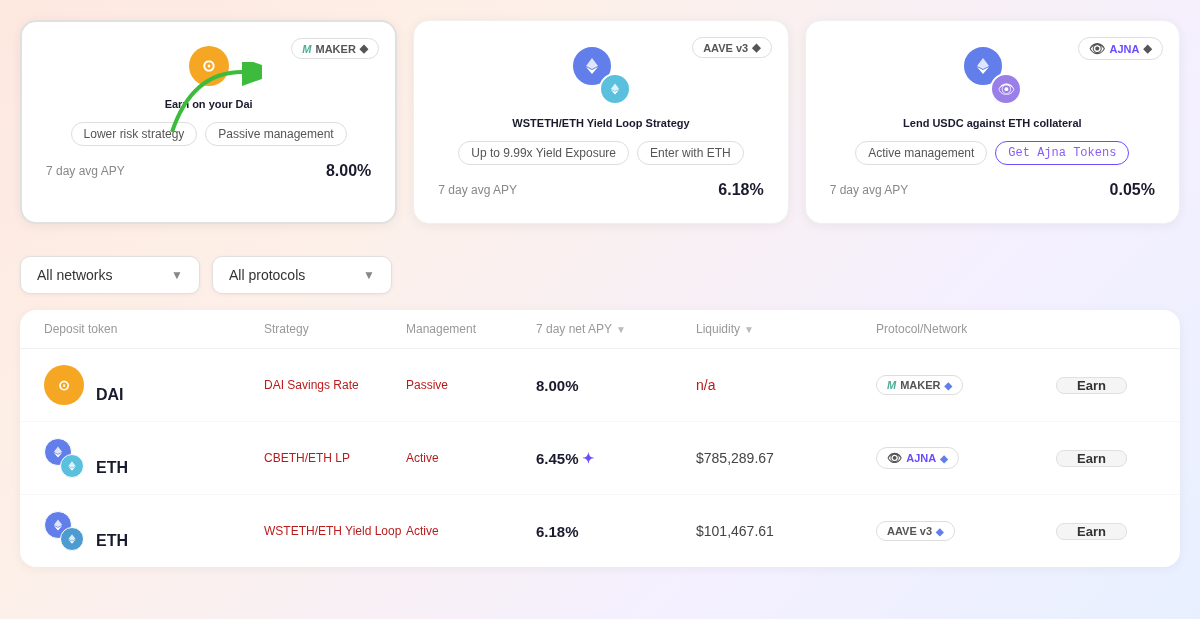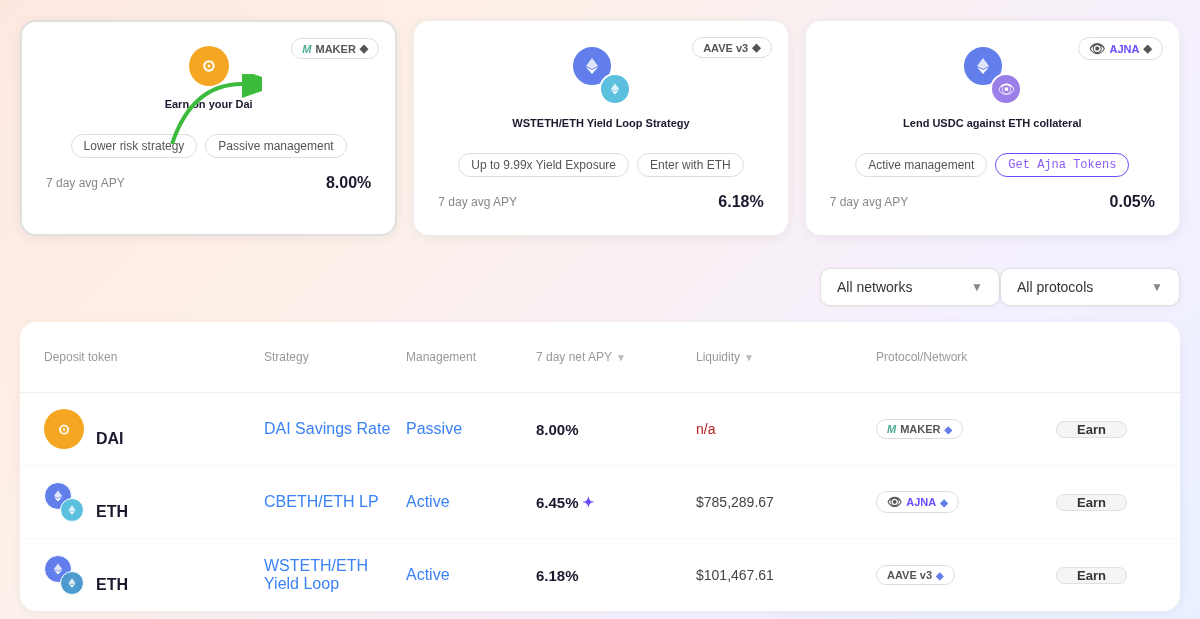--- a/index.html
+++ b/index.html
@@ -52,21 +52,20 @@
       flex-wrap: wrap;
       margin-bottom: 16px;
     }
     .badge {
       border: 1px solid #ddd;
       border-radius: 20px;
       padding: 4px 12px;
       font-size: 12px;
       color: #555;
       background: #fff;
-      margin-top: 12px;
     }
     .badge-ajna {
       border: 1.5px solid #6b4cff;
       color: #8b5cf6;
       background: #fff;
       font-family: Liberation Mono, monospace;
     }
     .card-apy-row {
       display: flex;
       justify-content: space-between;
@@ -93,21 +92,22 @@
       padding: 3px 10px;
       font-size: 11px;
       font-weight: 600;
       color: #555;
       background: #fff;
     }
 
     
     .filters-row {
       display: flex;
-      justify-content: flex-end;
+      justify-content: flex-start;
+      gap: 12px;
       margin-bottom: 16px;
     }
     .filter-dropdown {
       display: flex;
       align-items: center;
       gap: 8px;
       background: #fff;
       border: 1px solid #e0e0e0;
       border-radius: 10px;
       padding: 10px 16px;
@@ -126,21 +126,21 @@
     
     .table-container {
       background: #fff;
       border-radius: 16px;
       overflow: hidden;
       box-shadow: 0 2px 12px rgba(0,0,0,0.05);
     }
     .table-header {
       display: grid;
       grid-template-columns: 220px 1fr 130px 160px 180px 180px 100px;
-      padding: 28px 24px;
+      padding: 12px 24px;
       border-bottom: 1px solid #f0f0f0;
     }
     .th {
       font-size: 12px;
       color: #999;
       font-weight: 500;
       display: flex;
       align-items: center;
       gap: 4px;
     }
@@ -173,22 +173,22 @@
     }
     .token-icon-dai { background: #f5a623; color: white; }
 
     .token-name {
       font-size: 16px;
       font-weight: 700;
       color: #1a1a2e;
       margin-top: 20px;
     }
     .cell-text {
-      font-size: 16px;
-      color: #3b82f6;
+      font-size: 12px;
+      color: #b91c1c;
     }
     .cell-apy {
       font-size: 15px;
       font-weight: 600;
       color: #1a1a2e;
     }
     .cell-apy-special {
       display: flex;
       align-items: center;
       gap: 4px;

